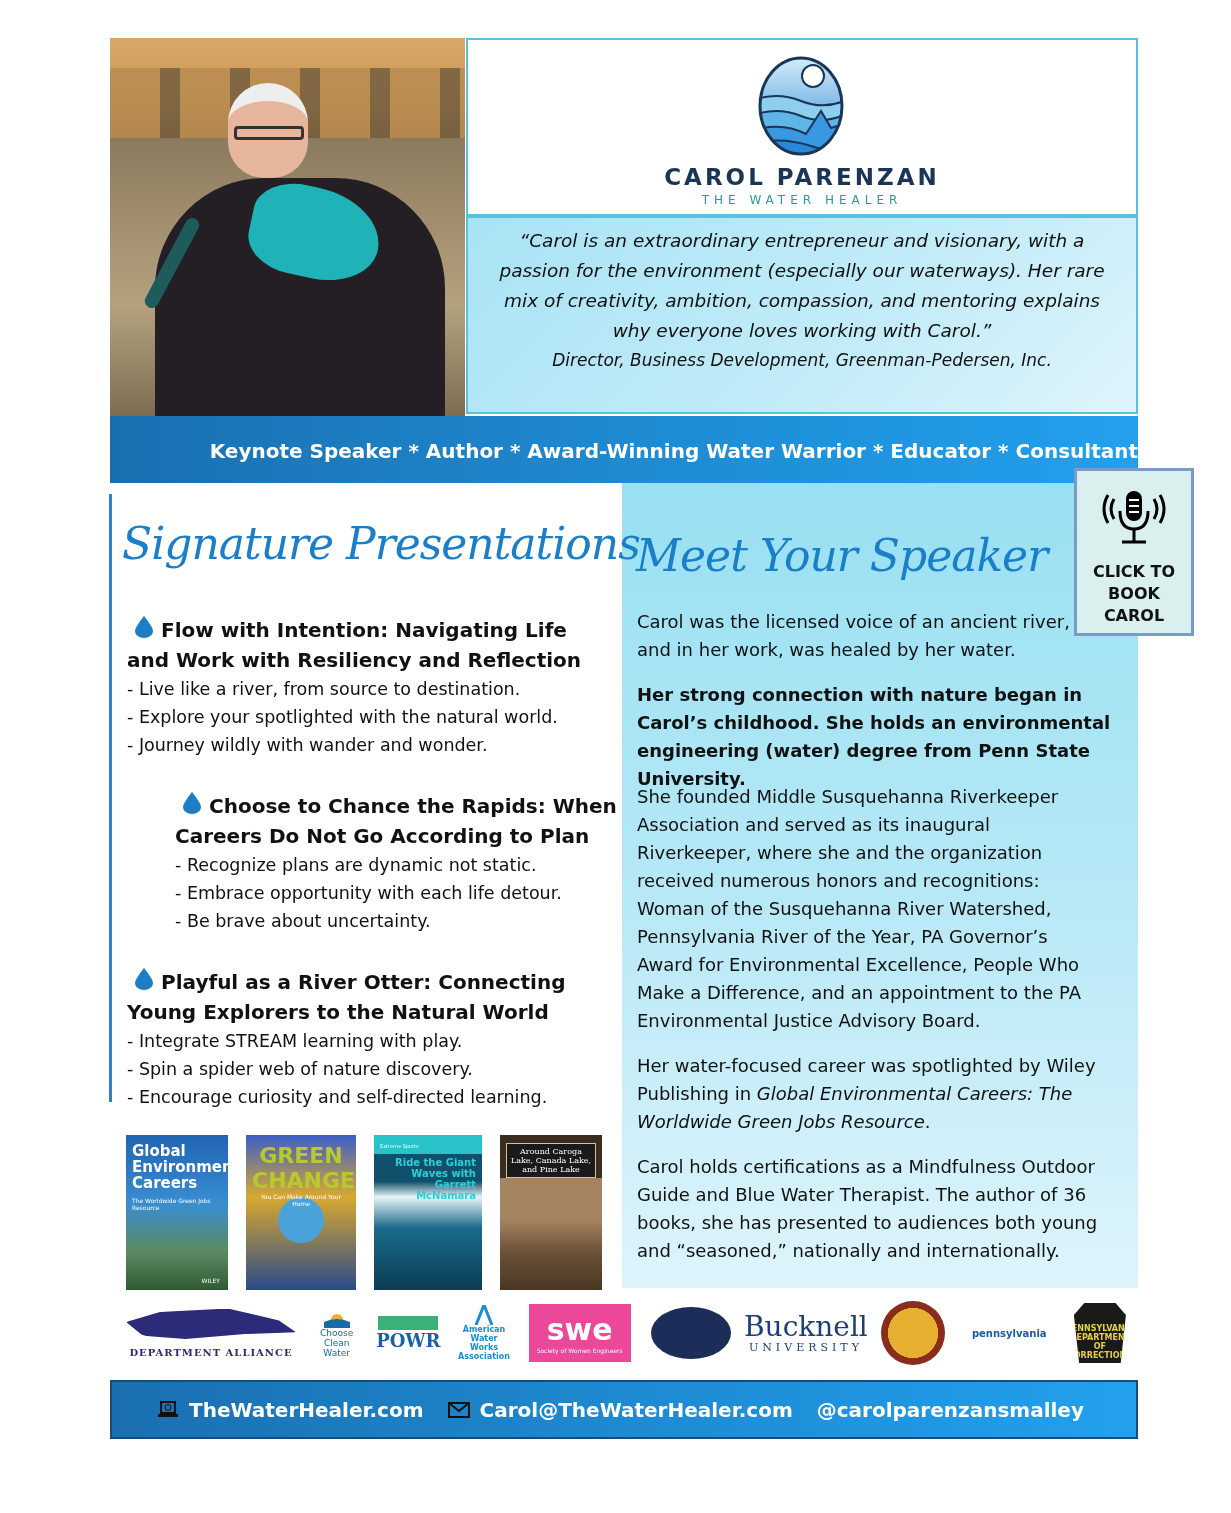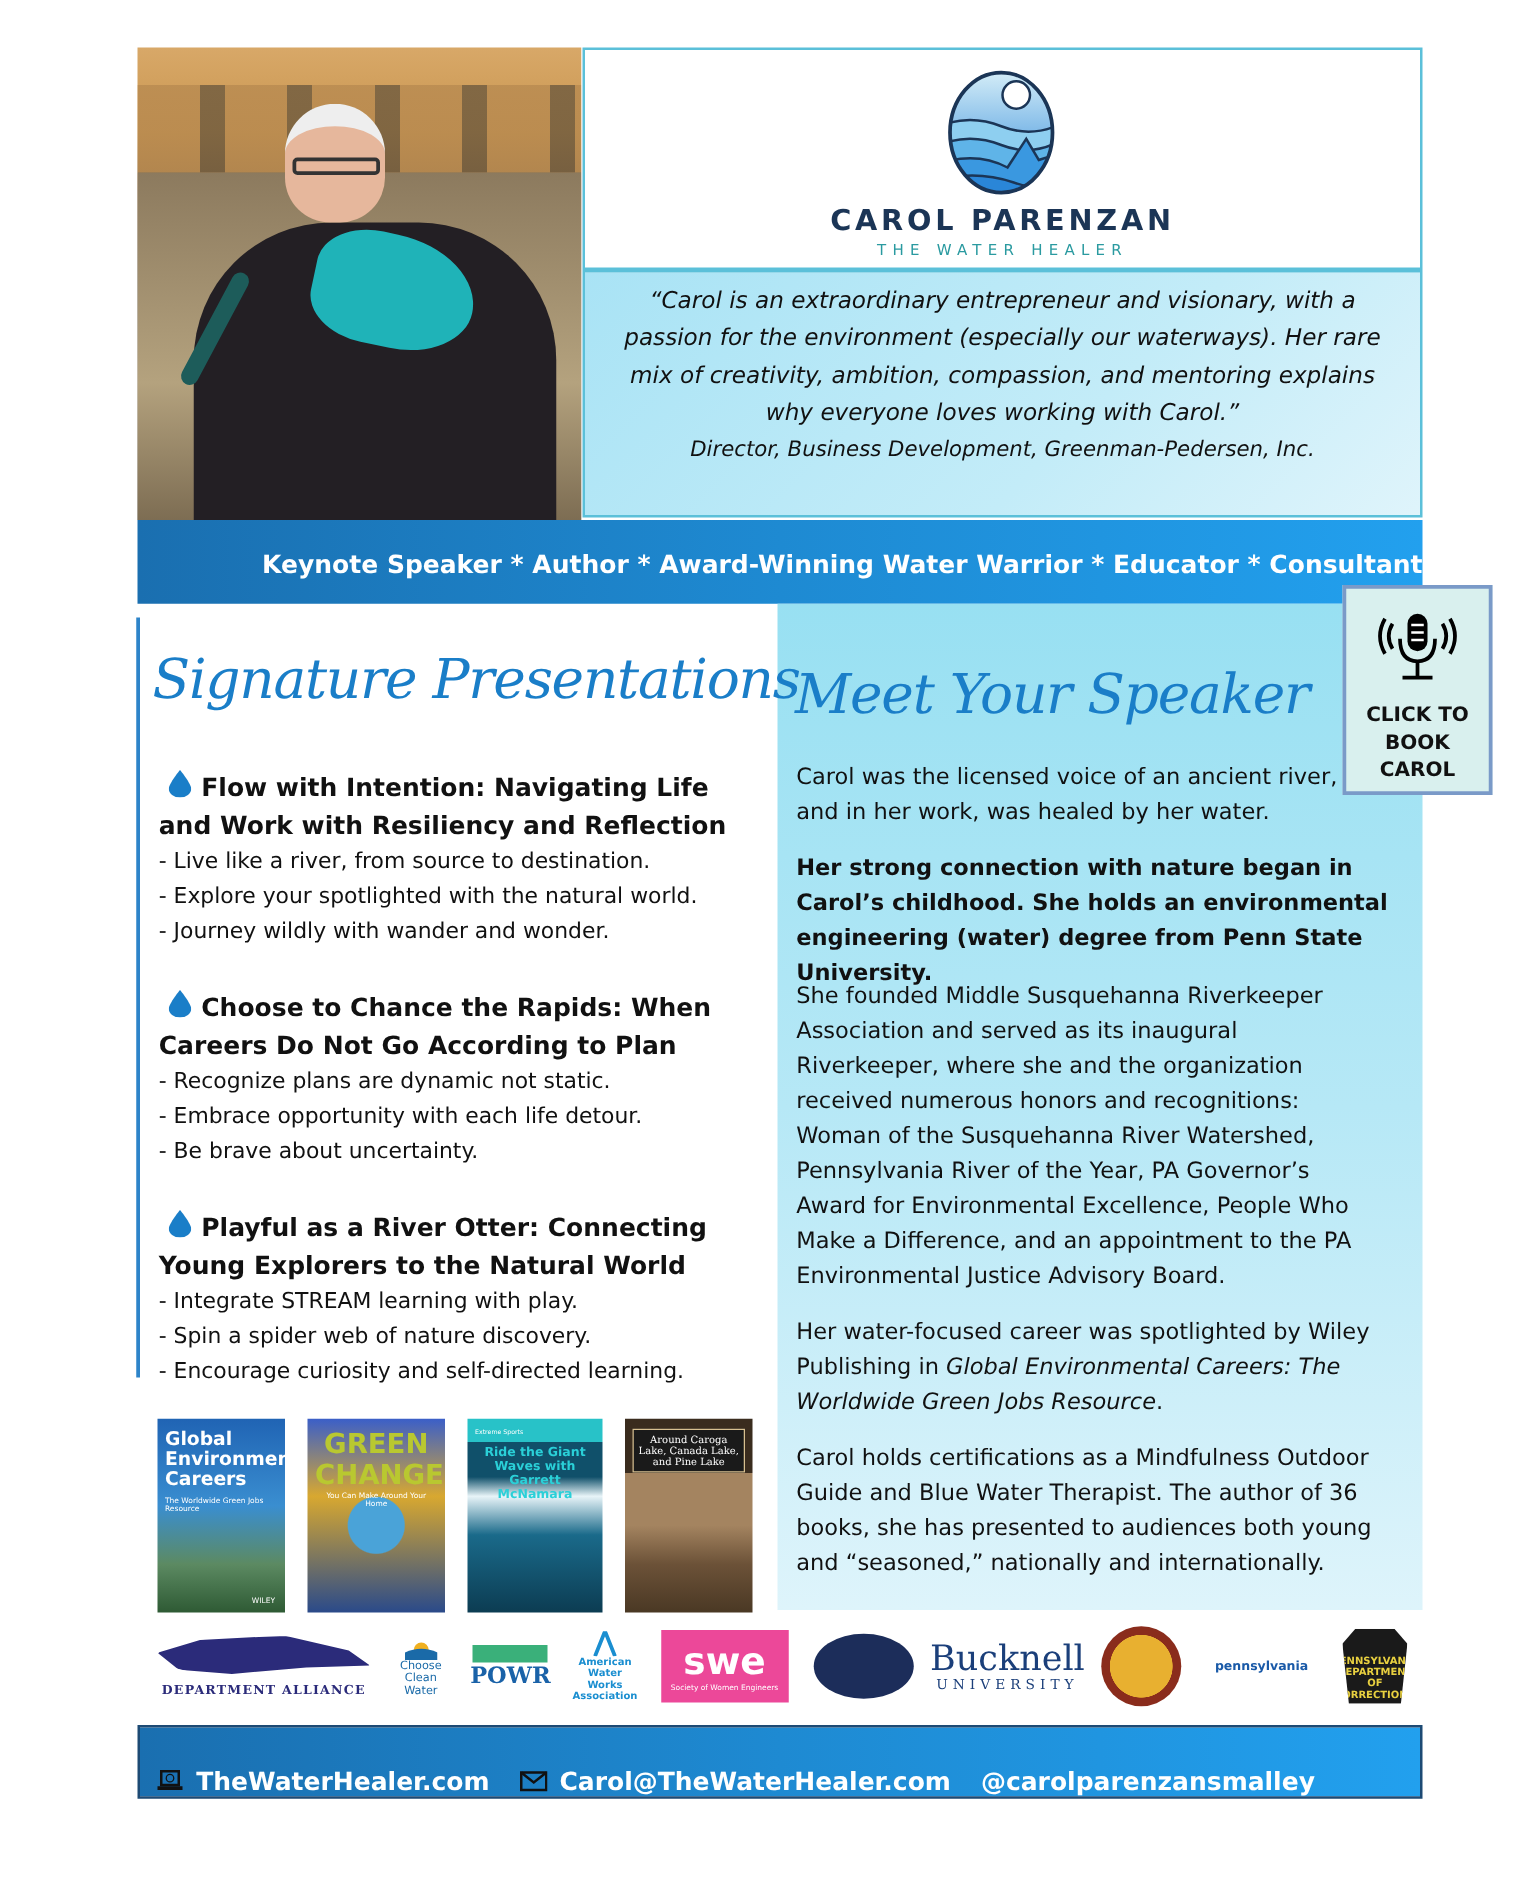--- a/index.html
+++ b/index.html
@@ -43,21 +43,21 @@
   .pres-item { font-size: 17.5px; line-height: 28px; color: #111; }
 
   
   .books { position: absolute; left: 126px; top: 1135px; display: flex; gap: 18px; }
   .book { width: 102px; height: 155px; position: relative; overflow: hidden; font-size: 9px; color: #fff; padding: 8px 6px; }
   .book1 { background: linear-gradient(180deg, #2064b4 0%, #3a8ed0 45%, #5c8a62 75%, #2e5a34 100%); }
   .book1 .t { font-size: 15px; line-height: 16px; font-weight: bold; }
   .book2 { background: radial-gradient(circle at 50% 55%, #4aa3d8 0 22%, transparent 23%), linear-gradient(180deg, #3b5fc8 0%, #d8a830 40%, #2a4a8a 100%); width: 110px; }
   .book2 .t { font-size: 22px; font-weight: bold; color: #b9c830; text-align: center; }
   .book3 { background: linear-gradient(180deg, #28c2c8 0 12%, #10506a 12% 30%, #e8f4f8 40%, #1a6a8a 60%, #0c3c52 100%); width: 108px; }
-  .book3 .t { color: #2ad0d8; font-weight: bold; font-size: 10px; text-align: center; }
+  .book3 .t { color: #2ad0d8; font-weight: bold; font-size: 10px; text-align: right; }
   .book4 { background: linear-gradient(180deg, #3a2c1e 0 28%, #a48460 28% 55%, #6c5238 75%, #4a3824 100%); width: 102px; }
   .book4 .t { background: #1a1a1a; border: 1px solid #d8c090; font-family: "DejaVu Serif", serif; font-size: 8px; text-align: center; padding: 3px; }
 
   
   .right-panel { position: absolute; left: 622px; top: 483px; width: 516px; height: 805px; background: linear-gradient(180deg, #98e0f2 0%, #b6e8f6 50%, #def4fb 100%); }
   .meet-title { position: absolute; left: 636px; top: 530px; font-family: "DejaVu Serif", serif; font-style: italic; font-size: 44px; color: #1a7ec8; letter-spacing: -1px; }
   .bio { position: absolute; left: 637px; width: 485px; font-size: 18px; line-height: 28px; color: #111; }
   .bio i { font-style: italic; }
 
   
@@ -81,21 +81,21 @@
   .psu { width: 80px; height: 52px; background: #1c2d5a; border-radius: 50%; }
   .buck { width: 108px; color: #1b3f7a; }
   .buck .n { font-family: "DejaVu Serif", serif; font-size: 28px; line-height: 28px; }
   .buck .u { font-family: "DejaVu Serif", serif; font-size: 11px; letter-spacing: 4px; }
   .seal { width: 64px; height: 64px; border-radius: 50%; background: radial-gradient(circle, #e8b030 0 55%, #8a2c1c 56% 100%); }
   .pa { width: 88px; color: #1a5aa8; font-size: 10px; font-weight: bold; text-align: left; }
   .padoc { width: 52px; height: 60px; background: #1a1a1a; color: #e8d040; font-size: 8px; font-weight: bold; line-height: 9px; clip-path: polygon(20% 0, 80% 0, 100% 20%, 90% 100%, 10% 100%, 0 20%); padding-top: 18px; }
 
   
   .footer { position: absolute; left: 110px; top: 1380px; width: 1028px; height: 59px; background: linear-gradient(90deg, #1a6fb0 0%, #1e8ad2 50%, #22a0ee 100%);
-    border: 2px solid #1d4a74; color: #fff; font-weight: bold; font-size: 20px; display: flex; align-items: flex-end; padding-left: 13px; gap: 0; }
+    border: 2px solid #1d4a74; color: #fff; font-weight: bold; font-size: 20px; display: flex; align-items: center; padding-left: 45px; gap: 0; }
   .footer .item { display: flex; align-items: center; margin-right: 24px; }
   .footer .ico { margin-right: 10px; }
 </style>
 </head>
 <body>
 
 <div class="photo">
   <div class="bridge"></div>
   <div class="water"></div>
   <div class="body"></div>
@@ -146,21 +146,21 @@
   <div class="pres-title">
     <svg class="drop" viewBox="0 0 18 22">
         <path d="M9 0 C9 0 0 11 0 15 A9 7 0 0 0 18 15 C18 11 9 0 9 0Z" fill="#1a7ec8"></path>
       </svg><span>Flow with Intention: Navigating Life and Work with Resiliency and Reflection</span>
   </div>
   <div class="pres-item">- Live like a river, from source to destination.</div>
   <div class="pres-item">- Explore your spotlighted with the natural world.</div>
   <div class="pres-item">- Journey wildly with wander and wonder.</div>
 </div>
 
-<div class="pres" style="top:791px;">
+<div class="pres" style="top:791px;margin-left:48px;">
   <div class="pres-title">
     <svg class="drop" viewBox="0 0 18 22">
         <path d="M9 0 C9 0 0 11 0 15 A9 7 0 0 0 18 15 C18 11 9 0 9 0Z" fill="#1a7ec8"></path>
       </svg><span>Choose to Chance the Rapids: When Careers Do Not Go According to Plan</span>
   </div>
   <div class="pres-item">- Recognize plans are dynamic not static.</div>
   <div class="pres-item">- Embrace opportunity with each life detour.</div>
   <div class="pres-item">- Be brave about uncertainty.</div>
 </div>
 

